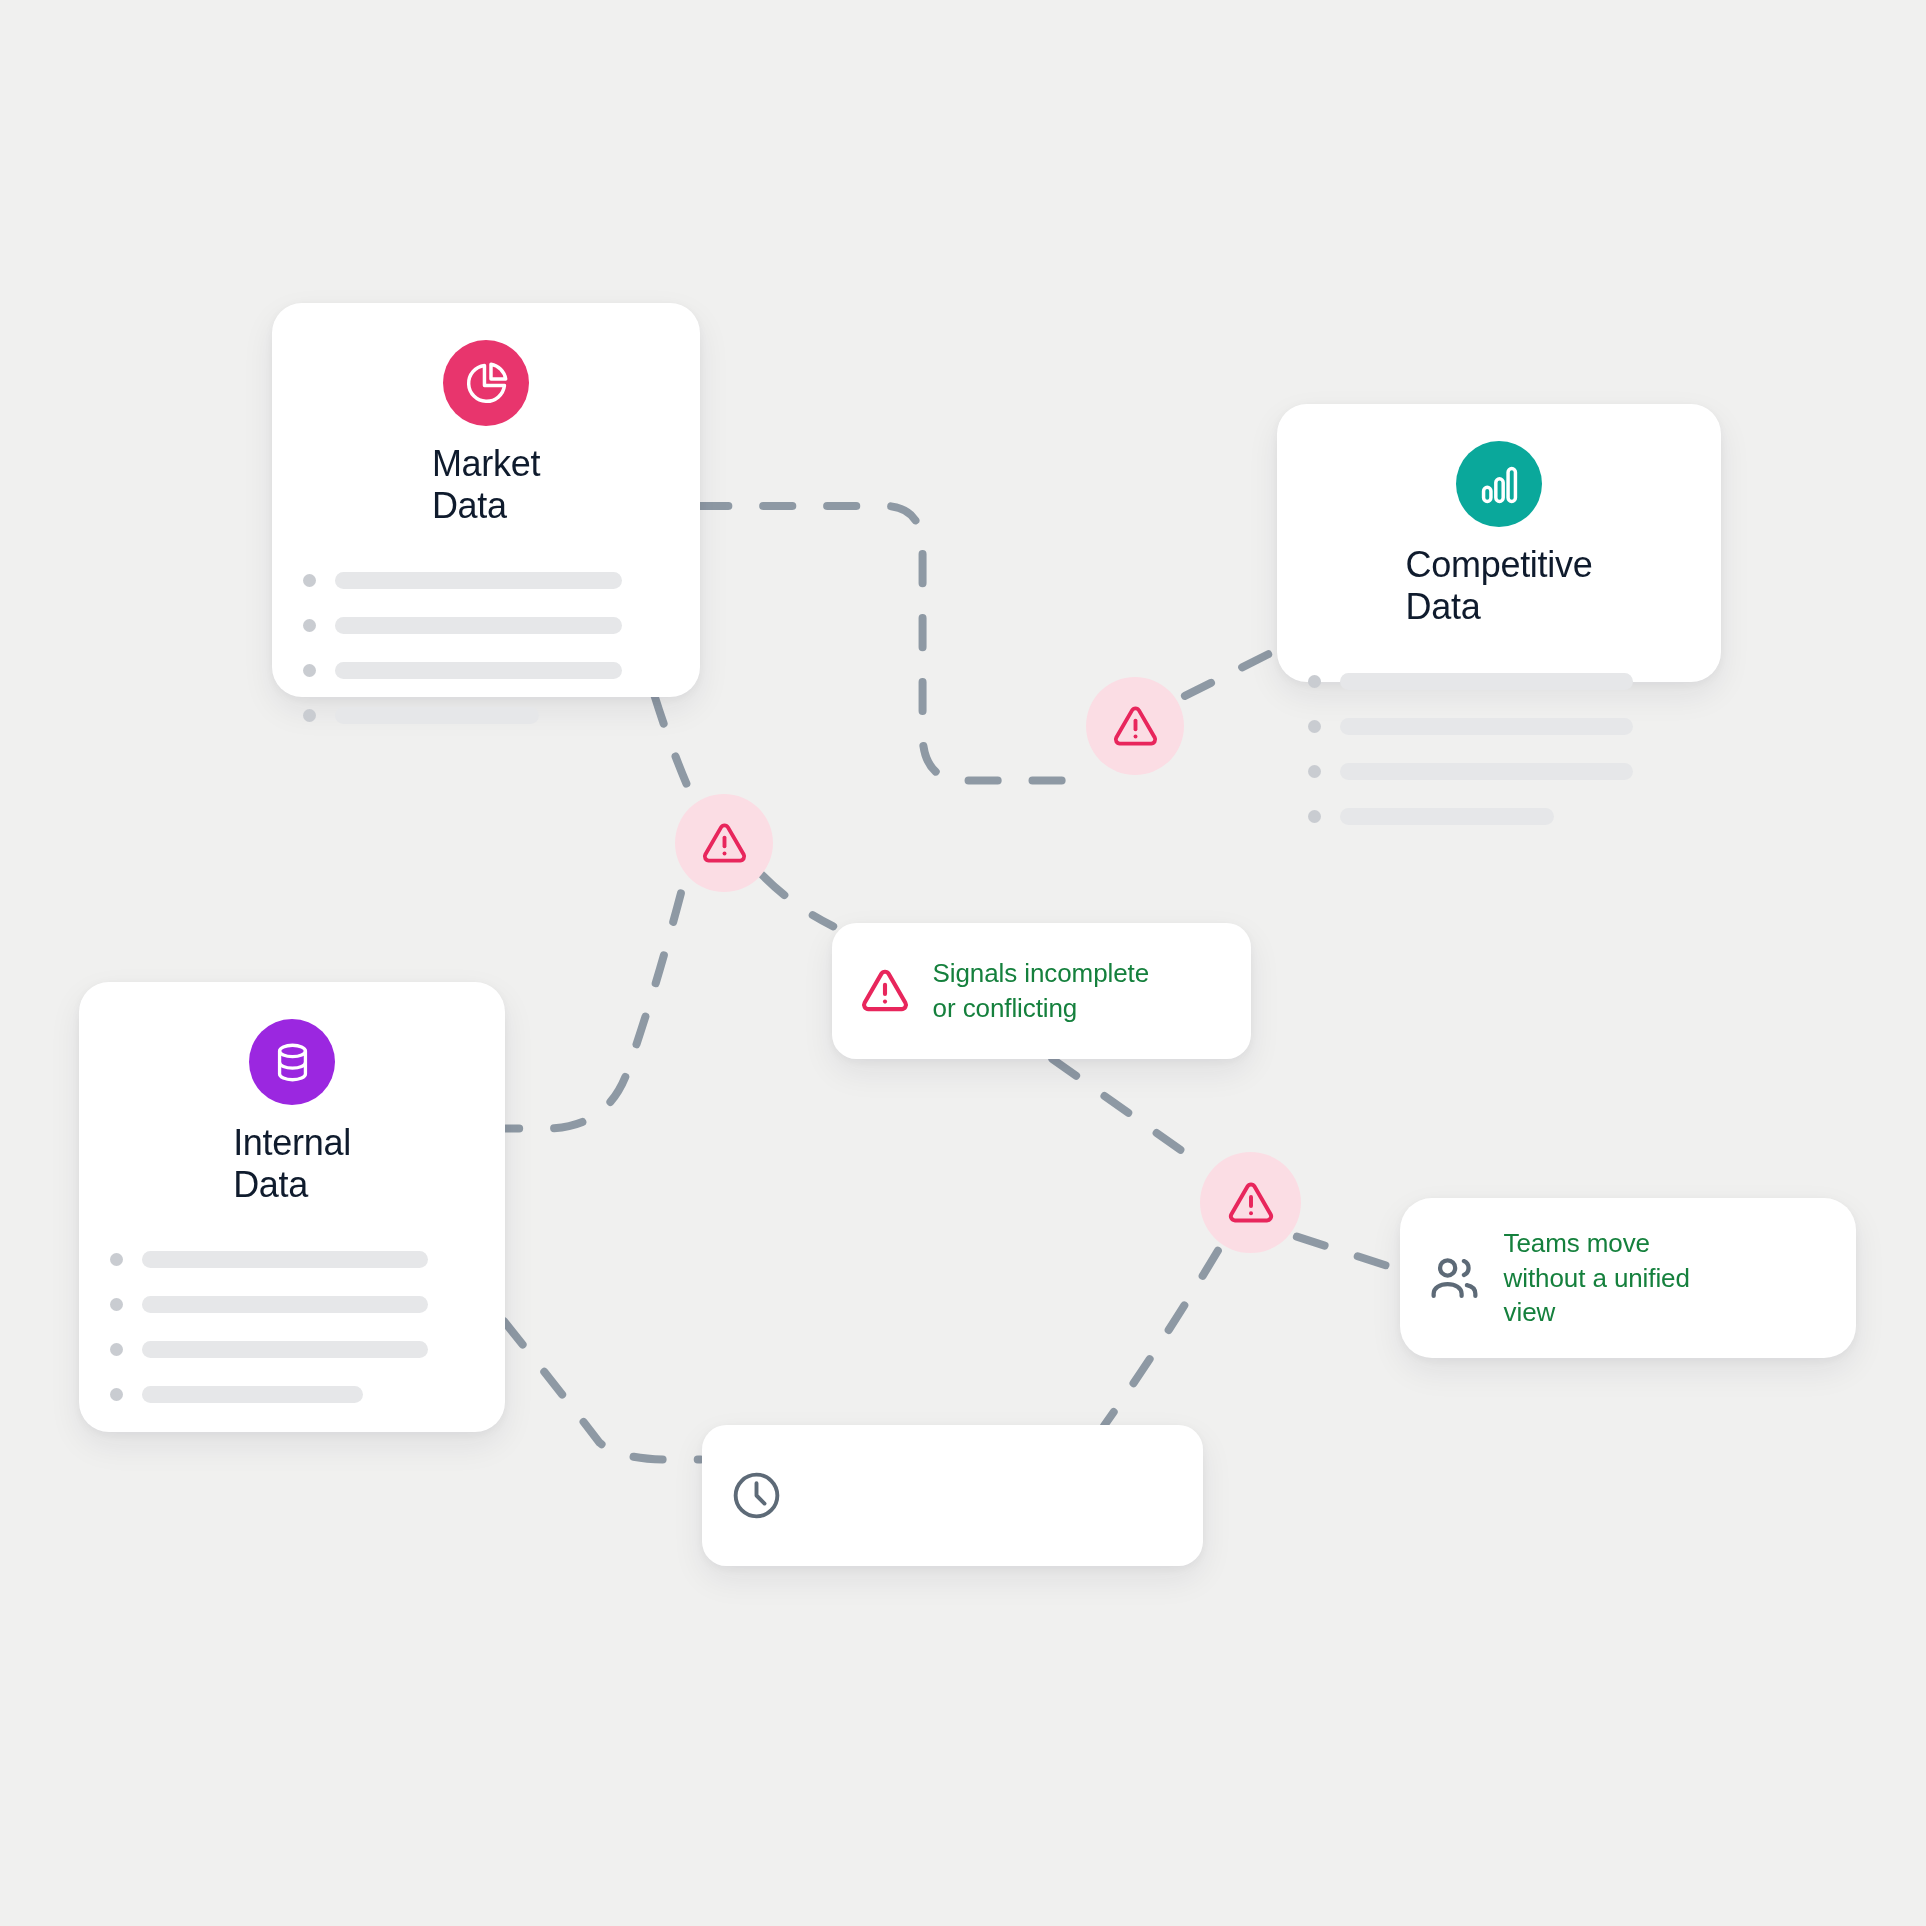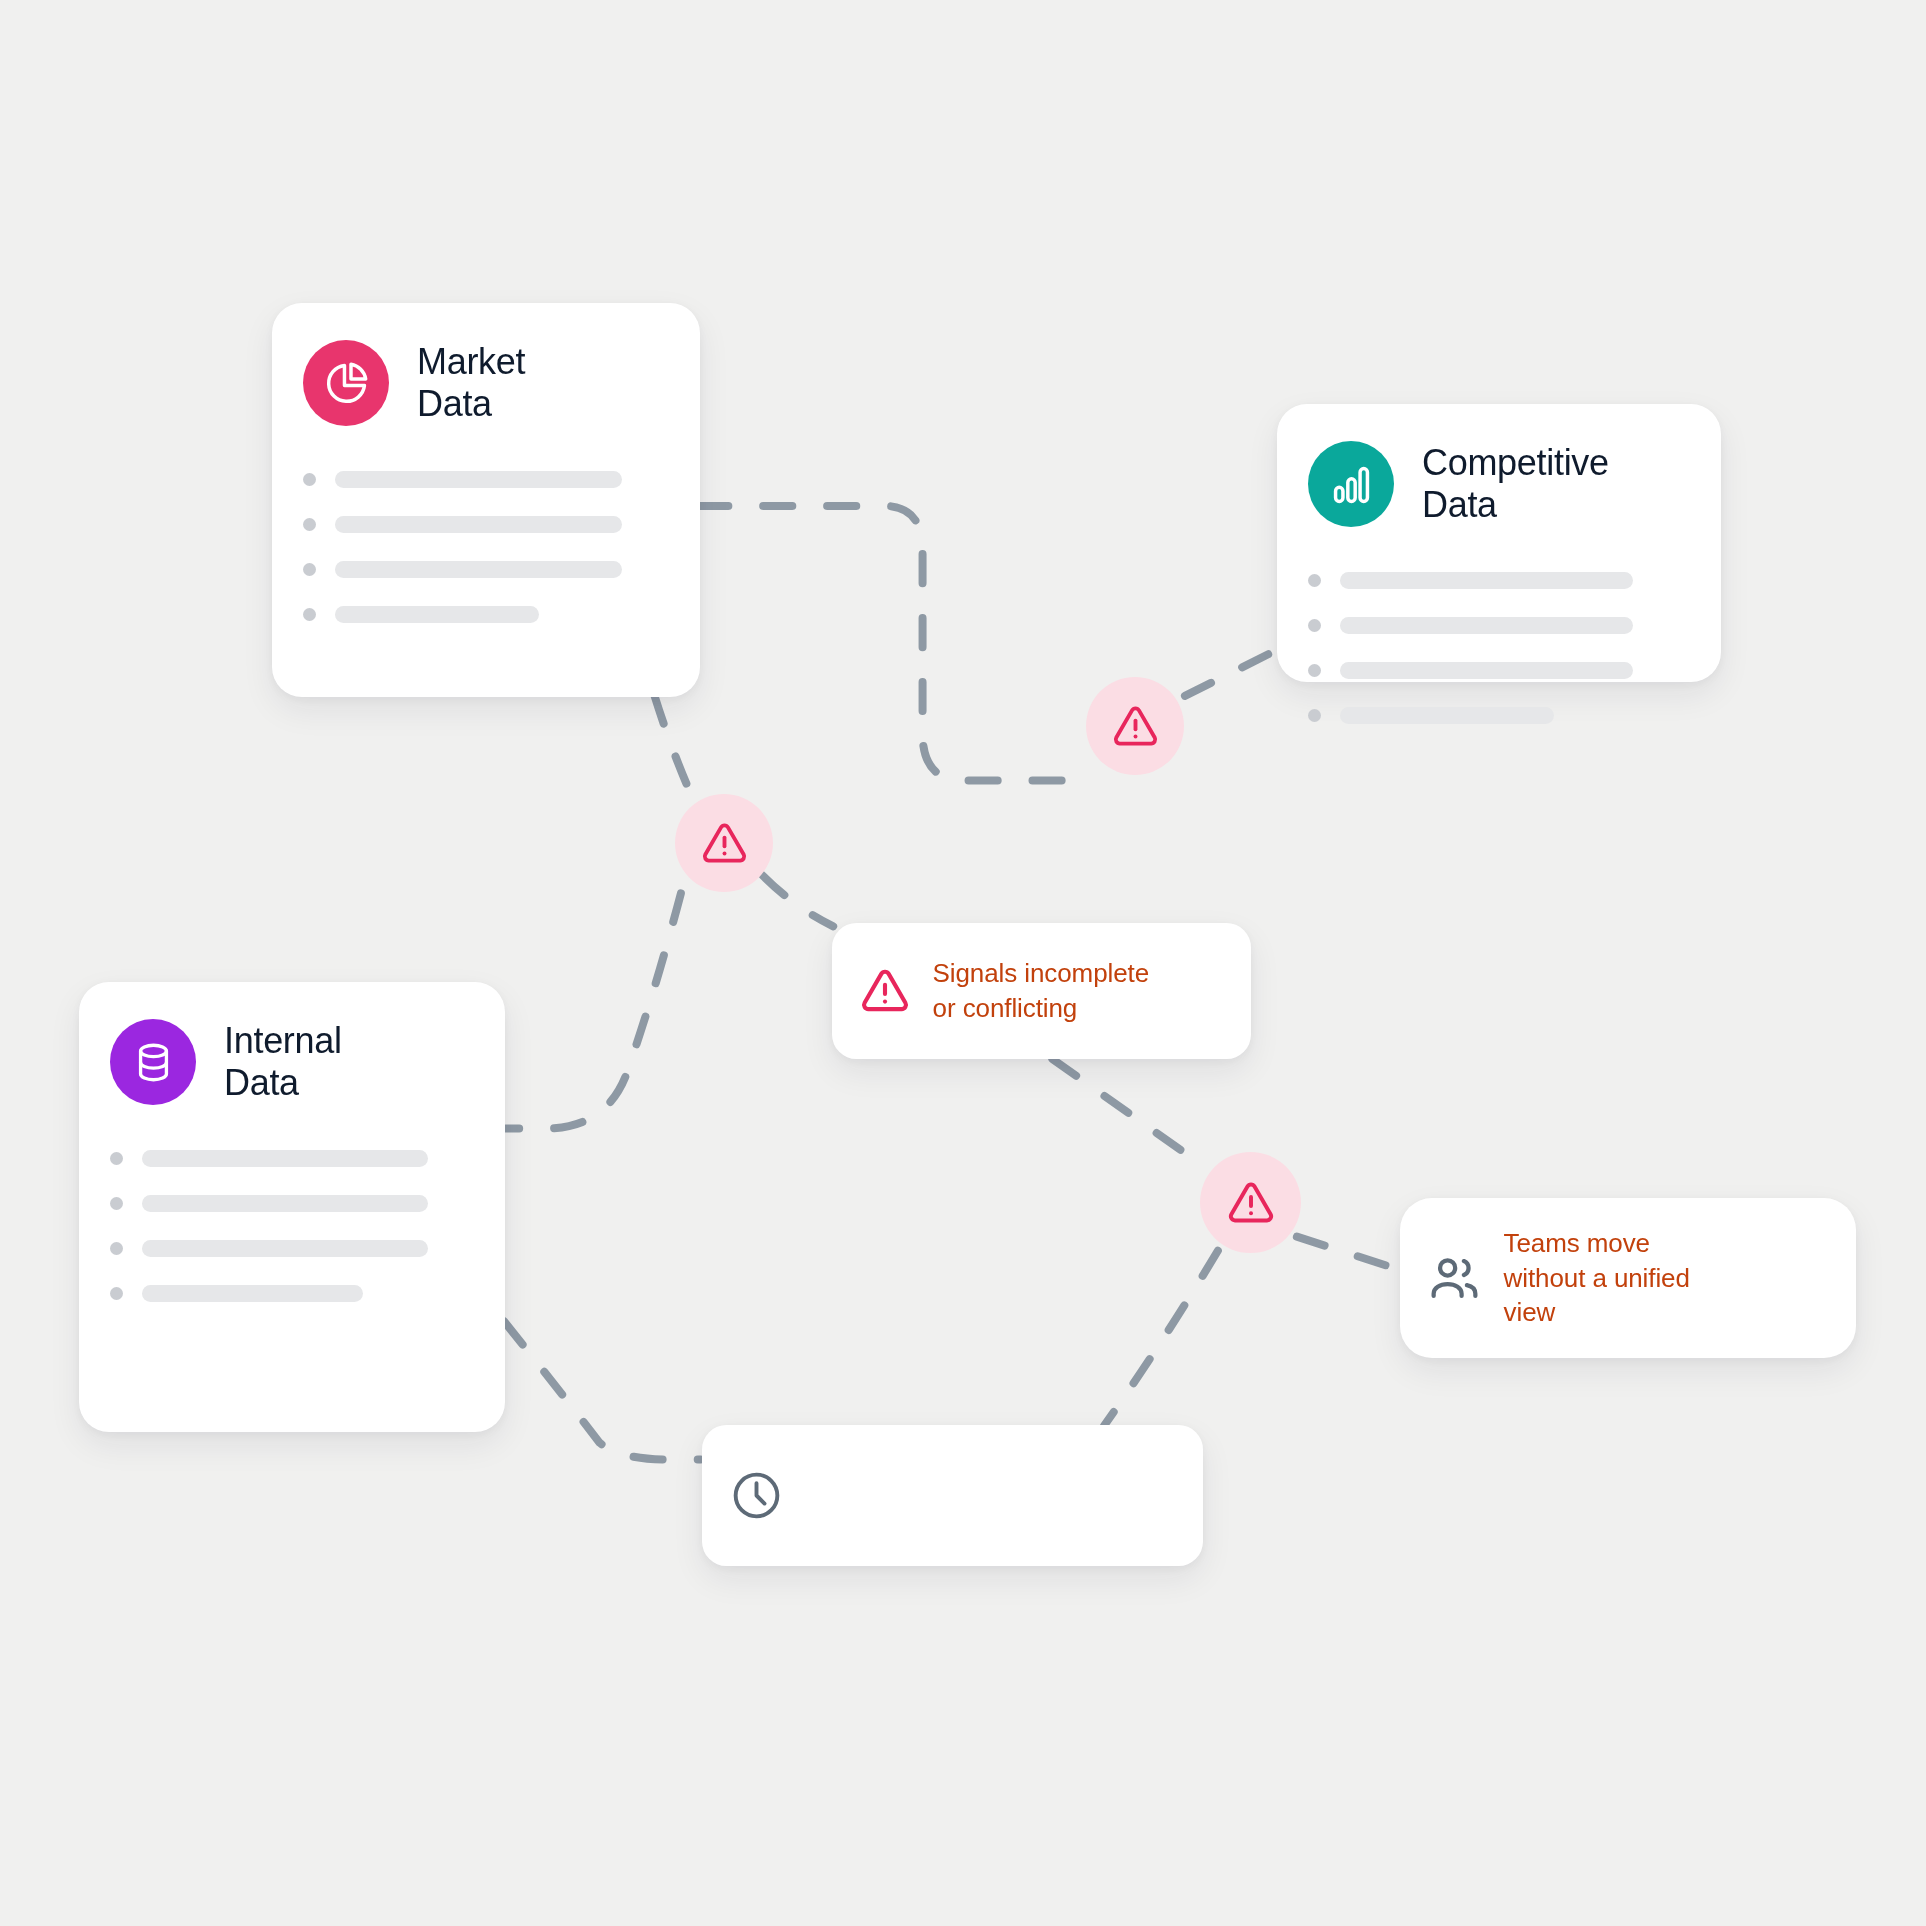--- a/index.html
+++ b/index.html
@@ -20,21 +20,21 @@
     position:absolute;
     background:#ffffff;
     border-radius:30px;
     box-shadow:0 13px 33px rgba(25,32,55,.075), 0 2.8px 8.5px rgba(25,32,55,.045);
     z-index:3;
     box-sizing:border-box;
   }
 
   
   .source-card{padding:37px 31px 30px 31px;}
-  .source-head{display:flex;align-items:center;gap:28px;}
+  .source-head{display:flex;align-items:center;gap:17px;flex-direction:column;}
   .src-badge{
     width:86px;height:86px;border-radius:50%;
     display:flex;align-items:center;justify-content:center;
     flex:0 0 auto;
   }
   .src-badge svg{display:block;}
   .src-title{
     font-size:36px;line-height:1.16;font-weight:400;
     color:#0f1b2d;letter-spacing:-0.3px;white-space:pre-line;
   }
@@ -45,21 +45,21 @@
 
   
   .issue-card{
     padding:0 27px;
     display:flex;align-items:center;gap:21.6px;
     border-radius:24.5px;
   }
   .issue-icon{flex:0 0 auto;display:flex;align-items:center;justify-content:center;}
   .issue-text{
     font-size:26px;line-height:1.33;font-weight:400;
-    color:#c2410c;letter-spacing:-0.1px;white-space:pre-line;
+    color:#15803d;letter-spacing:-0.1px;white-space:pre-line;
   }
 
   
   .warn-node{
     position:absolute;border-radius:50%;
     background:#fbdde4;
     display:flex;align-items:center;justify-content:center;
     z-index:2;
   }
 </style>

